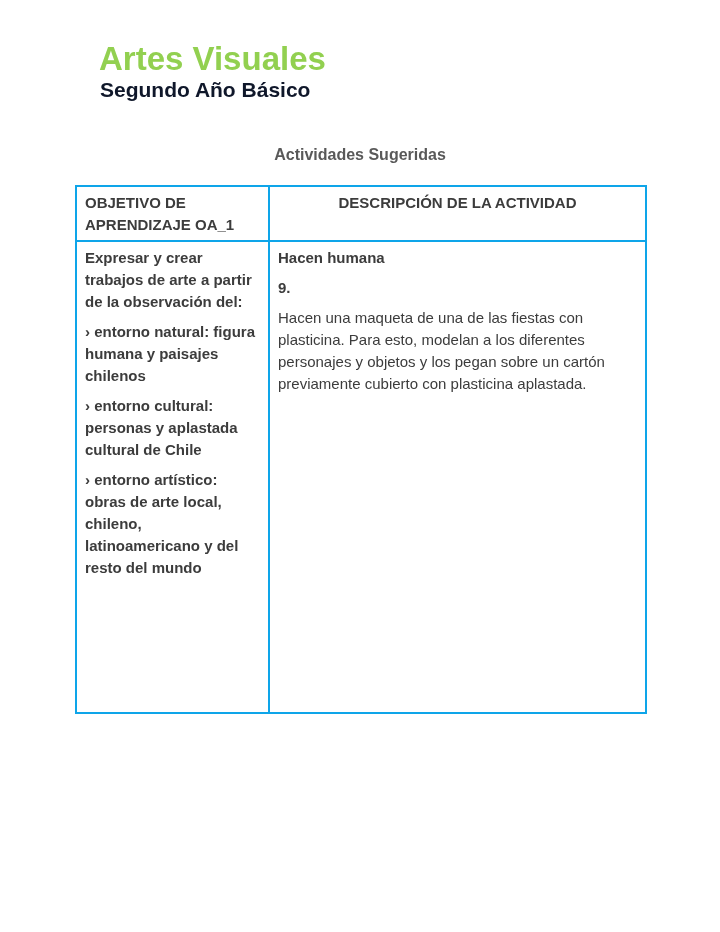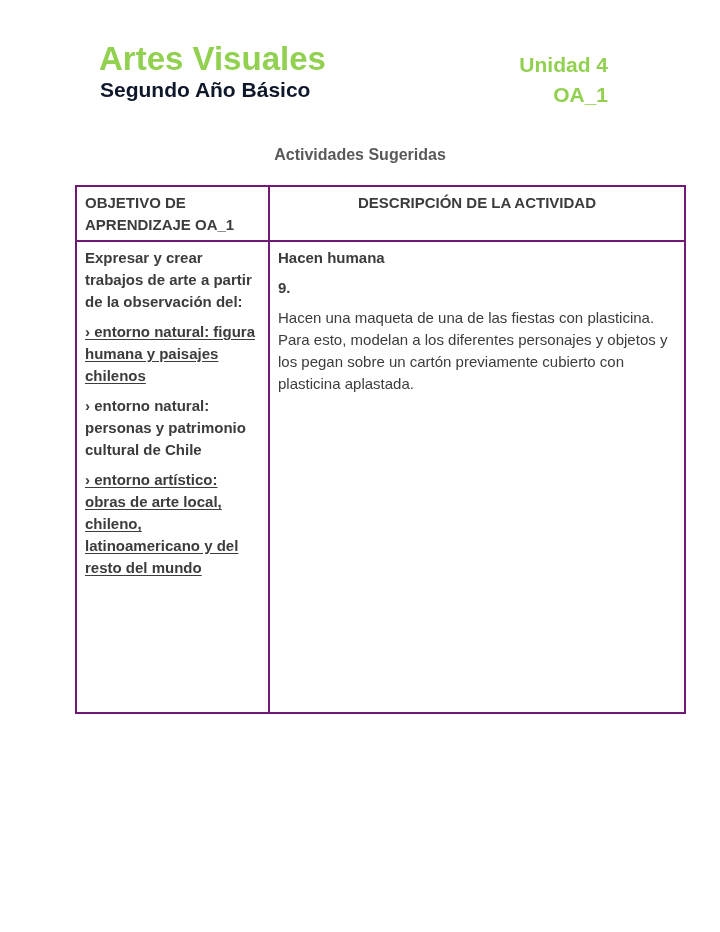--- a/index.html
+++ b/index.html
@@ -60,73 +60,68 @@
   table.activities {
     position: absolute;
     left: 75px;
     top: 185px;
     width: 570px;
     border-collapse: collapse;
     table-layout: fixed;
   }
   table.activities th,
   table.activities td {
-    border: 2px solid #701a75;
+    border: 2px solid #0ea5e9;
     vertical-align: top;
     padding: 5px 8px 4px 8px;
     font-size: 15px;
     line-height: 22px;
     color: #3c3c3c;
   }
   th.col1 { width: 193px; }
-  th.col2 { width: 416px; }
+  th.col2 { width: 377px; }
   table.activities th {
     font-weight: bold;
     height: 48px;
   }
   th.col1 { text-align: left; }
   th.col2 { text-align: center; }
   tr.body-row td { height: 472px; }
   td p { margin: 0 0 8px 0; }
   td p:last-child { margin-bottom: 0; }
   .bold { font-weight: bold; }
   .underline {
-    text-decoration: underline;
     text-underline-offset: 2px;
   }
 </style>
 </head>
 <body>
 
 <div class="page">
 
   <h1 class="course-title">Artes Visuales</h1>
 
   <h2 class="grade-subtitle">Segundo Año Básico</h2>
 
-  <div class="header-right">
-    <div>Unidad 4</div>
-    <div>OA_1</div>
-  </div>
 
   <div class="section-title">Actividades Sugeridas</div>
 
   <table class="activities">
     <thead>
       <tr>
         <th class="col1">OBJETIVO DE APRENDIZAJE OA_1</th>
         <th class="col2">DESCRIPCIÓN DE LA ACTIVIDAD</th>
       </tr>
     </thead>
     <tbody>
       <tr class="body-row">
         <td>
           <p class="bold">Expresar y crear trabajos de arte a partir de la observación del:</p>
           <p class="bold underline">› entorno natural: figura humana y paisajes chilenos</p>
-          <p class="bold">› entorno natural: personas y patrimonio cultural de Chile</p>
+          <p class="bold">› entorno cultural: personas y aplastada cultural de Chile</p>
           <p class="bold underline">› entorno artístico: obras de arte local, chileno, latinoamericano y del resto del mundo</p>
         </td>
         <td>
           <p class="bold">Hacen humana</p>
           <p class="bold">9.</p>
           <p>Hacen una maqueta de una de las fiestas con plasticina. Para esto, modelan a los diferentes personajes y objetos y los pegan sobre un cartón previamente cubierto con plasticina aplastada.</p>
         </td>
       </tr>
     </tbody>
   </table>

